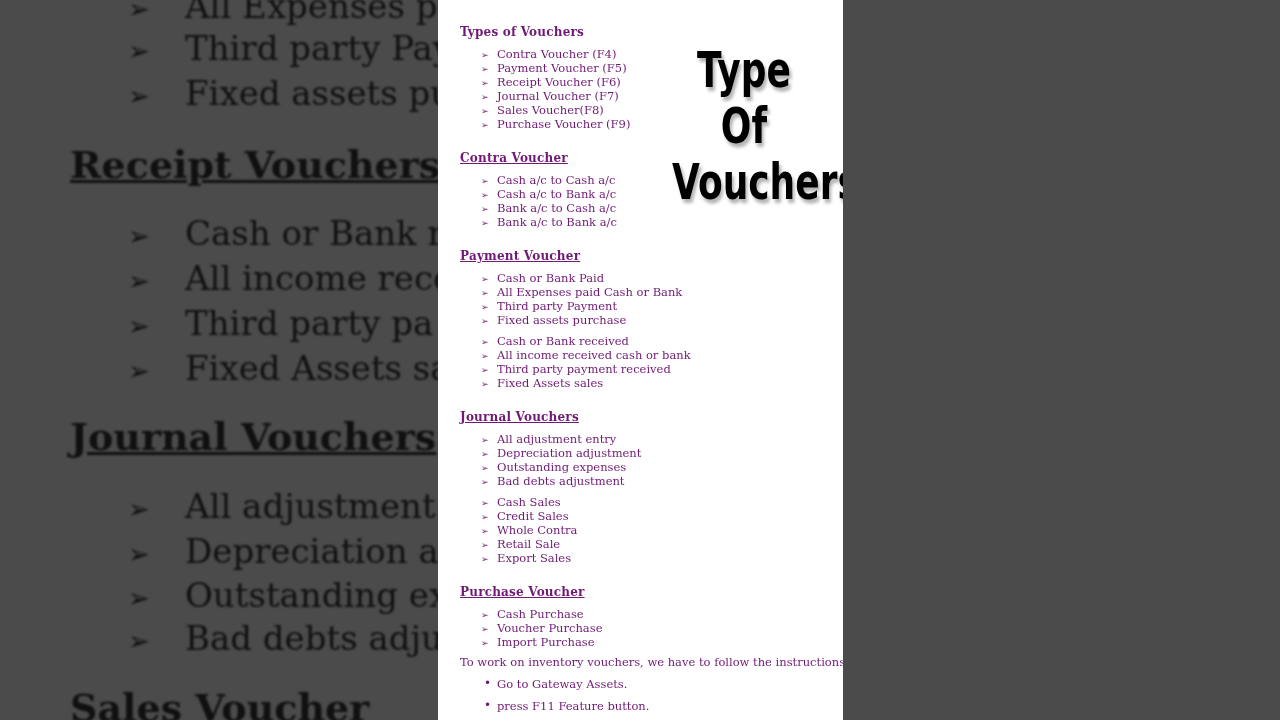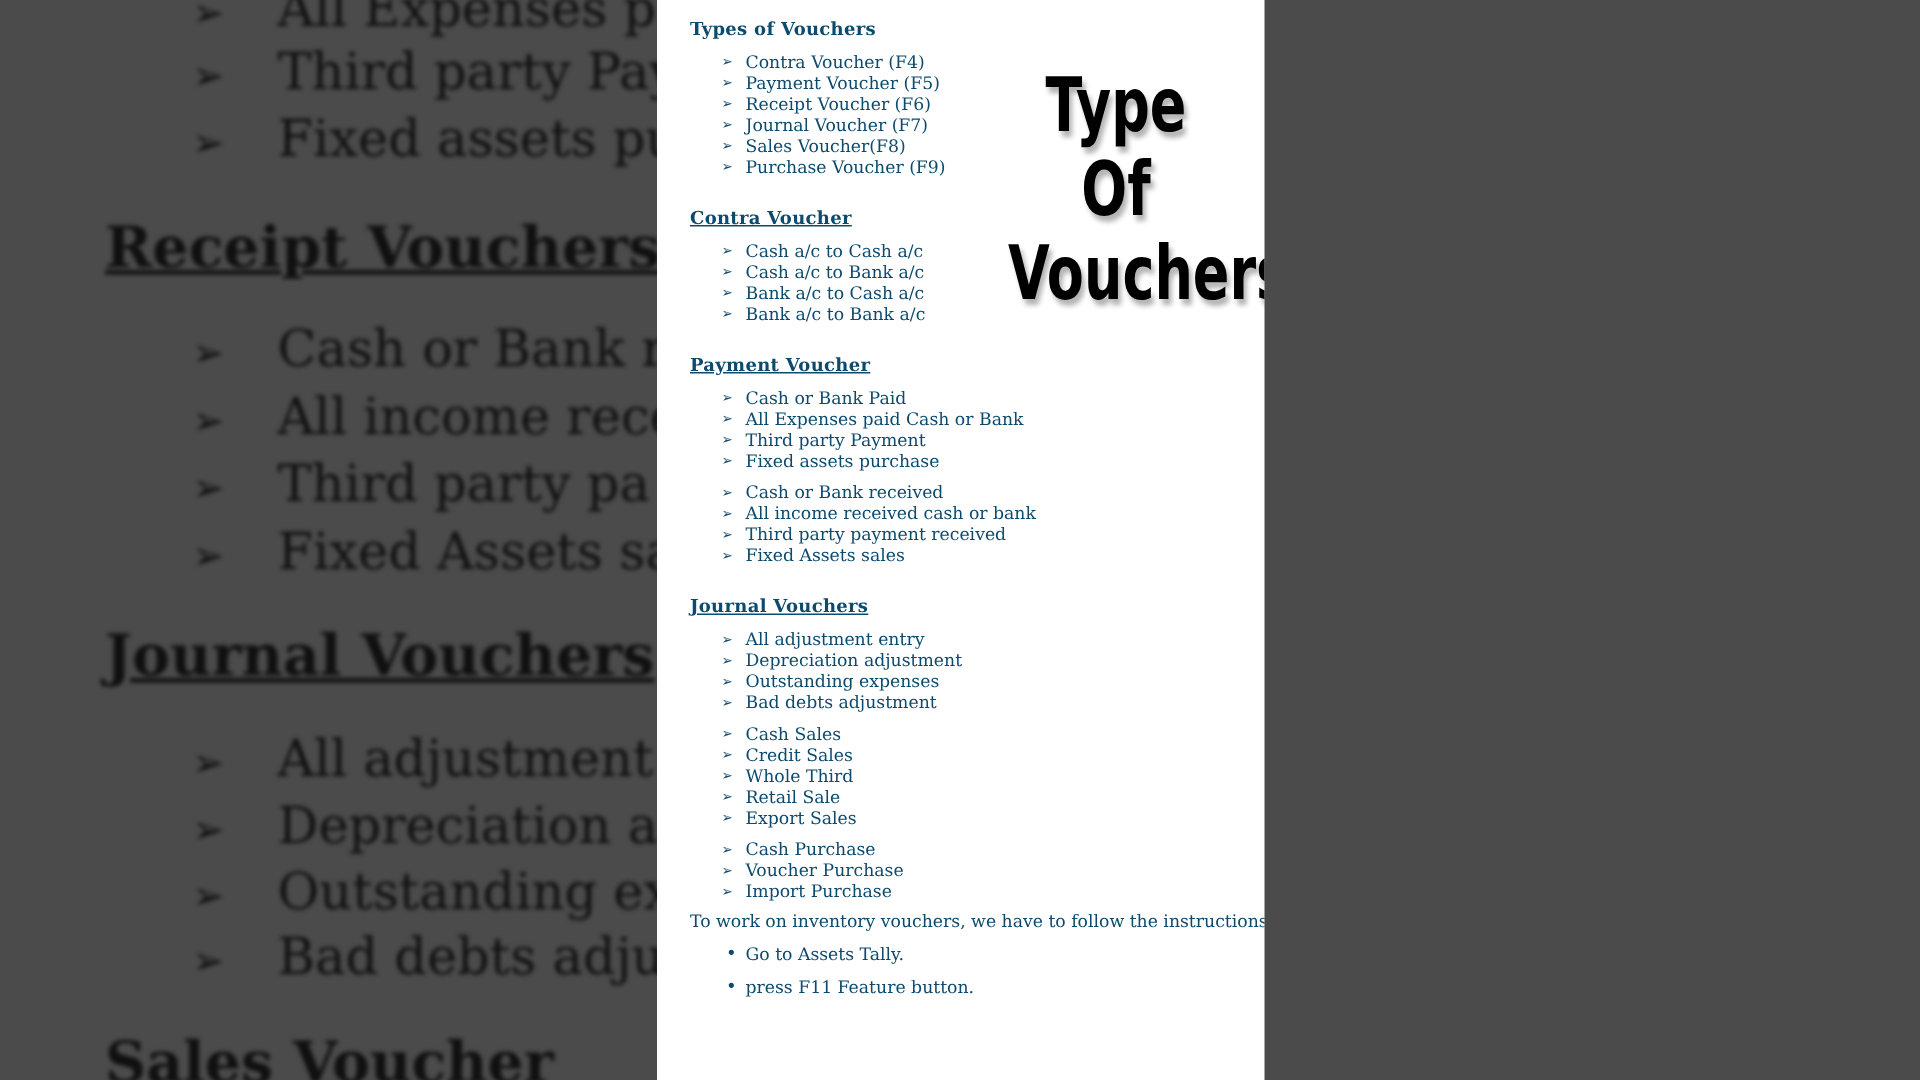--- a/index.html
+++ b/index.html
@@ -10,21 +10,21 @@
   #backdrop{position:absolute;inset:0;color:#101010;filter:blur(1.3px);}
   .bl{position:absolute;left:128px;white-space:nowrap;font-size:34px;line-height:40px;}
   .bab{display:inline-block;width:57px;font-size:26px;
        font-family:"DejaVu Sans", sans-serif;}
   .bh{position:absolute;left:70px;white-space:nowrap;font-size:38px;line-height:44px;
       font-weight:bold;text-decoration:underline;}
 
   
   #page{position:absolute;left:438px;top:0;width:405px;height:720px;
         background:#ffffff;overflow:hidden;z-index:2;}
-  #doc{position:absolute;inset:0;padding-top:3px;color:#0c4a6e;}
+  #doc{position:absolute;inset:0;padding-top:16px;color:#701a75;}
   .h{font-size:12px;font-weight:bold;line-height:15px;margin:9px 0 0 22px;
      letter-spacing:.2px;white-space:nowrap;}
   .h.u{text-decoration:underline;margin-top:20px;}
   .list{margin-top:7px;}
   .it{position:relative;height:14px;line-height:14px;font-size:11.5px;
       padding-left:59px;white-space:nowrap;}
   .ab{position:absolute;left:43px;top:1px;font-size:9px;
       font-family:"DejaVu Sans", sans-serif;}
   .para{margin:7px 0 0 22px;font-size:11.5px;line-height:13px;white-space:nowrap;}
   .step{position:relative;margin-top:9px;height:13px;line-height:13px;
@@ -101,33 +101,34 @@
       <div class="list">
         <div class="it"><span class="ab">➢</span><span>All adjustment entry</span></div>
         <div class="it"><span class="ab">➢</span><span>Depreciation adjustment</span></div>
         <div class="it"><span class="ab">➢</span><span>Outstanding expenses</span></div>
         <div class="it"><span class="ab">➢</span><span>Bad debts adjustment</span></div>
       </div>
 
       <div class="list">
         <div class="it"><span class="ab">➢</span><span>Cash Sales</span></div>
         <div class="it"><span class="ab">➢</span><span>Credit Sales</span></div>
-        <div class="it"><span class="ab">➢</span><span>Whole Third</span></div>
+        <div class="it"><span class="ab">➢</span><span>Whole Contra</span></div>
         <div class="it"><span class="ab">➢</span><span>Retail Sale</span></div>
         <div class="it"><span class="ab">➢</span><span>Export Sales</span></div>
       </div>
 
+      <div class="h u">Purchase Voucher</div>
       <div class="list">
         <div class="it"><span class="ab">➢</span><span>Cash Purchase</span></div>
         <div class="it"><span class="ab">➢</span><span>Voucher Purchase</span></div>
         <div class="it"><span class="ab">➢</span><span>Import Purchase</span></div>
       </div>
 
       <div class="para">To work on inventory vouchers, we have to follow the instructions given</div>
-      <div class="step"><span class="rb">•</span><span>Go to Assets Tally.</span></div>
+      <div class="step"><span class="rb">•</span><span>Go to Gateway Assets.</span></div>
       <div class="step"><span class="rb">•</span><span>press F11 Feature button.</span></div>
 
     </div>
 
     <div id="title">
       <div>Type</div>
       <div>Of</div>
       <div>Vouchers</div>
     </div>
   </div>

